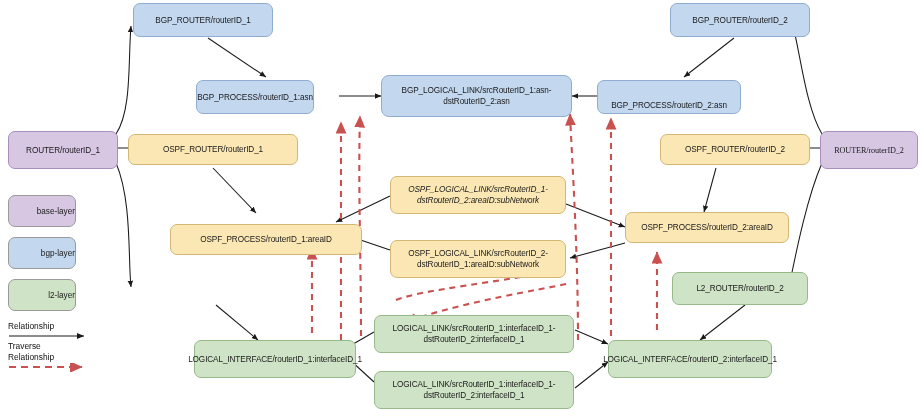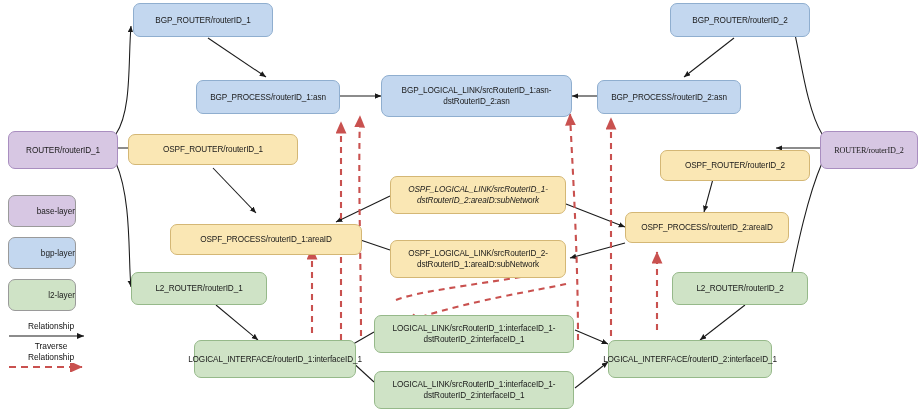--- a/index.html
+++ b/index.html
@@ -45,21 +45,21 @@
   .legend-swatch {
     width: 68px; height: 32px;
     border-radius: 7px;
     border: 1px solid #9a9a9a;
     display: flex; align-items: center; justify-content: flex-end;
     font-size: 8.2px; color: #1a1a1a;
     margin-bottom: 10px;
   }
   .legend-key { width: 86px; margin-top: 2px; }
   .legend-label {
-    font-size: 8.4px; color: #111; text-align: center;
+    font-size: 8.4px; color: #111; 
     line-height: 11px;
   }
   .legend-line-wrap { height: 9px; position: relative; }
   .legend-line-wrap svg { position: absolute; left: 0; top: 0; }
 </style>
 </head>
 <body>
 
 <div id="canvas">
 
@@ -128,67 +128,64 @@
   </svg>
 
   <div class="node bgp-layer" style="left:133px; top:3px; width:140px; height:34px;">
     <span>BGP_ROUTER/routerID_1</span>
   </div>
 
   <div class="node bgp-layer" style="left:670px; top:3px; width:140px; height:34px;">
     <span>BGP_ROUTER/routerID_2</span>
   </div>
 
-  <div class="node bgp-layer" style="left:196px; top:80px; width:144px; height:34px;">
+  <div class="node bgp-layer" style="left:196px; top:80px; width:118px; height:34px;">
     <span>BGP_PROCESS/routerID_1:asn</span>
   </div>
 
-  <div class="node bgp-layer" style="left:597px; top:80px; width:144px; height:34px;">
+  <div class="node bgp-layer" style="left:597px; top:80px; width:144px; height:34px;align-items:flex-end;">
     <span>BGP_PROCESS/routerID_2:asn</span>
   </div>
 
   <div class="node bgp-layer" style="left:381px; top:75px; width:191px; height:42px;border-radius:8px;">
     <span>BGP_LOGICAL_LINK/srcRouterID_1:asn-dstRouterID_2:asn</span>
   </div>
 
   <div class="node base-layer" style="left:8px; top:131px; width:110px; height:38px;">
     <span>ROUTER/routerID_1</span>
   </div>
 
   <div class="node base-layer" style="left:820px; top:131px; width:98px; height:38px;font-family:Liberation Serif, serif;">
     <span>ROUTER/routerID_2</span>
   </div>
 
   <div class="node ospf-layer" style="left:128px; top:134px; width:170px; height:31px;">
     <span>OSPF_ROUTER/routerID_1</span>
   </div>
 
-  <div class="node ospf-layer" style="left:660px; top:150px; width:150px; height:31px;">
+  <div class="node ospf-layer" style="left:660px; top:134px; width:150px; height:31px;">
     <span>OSPF_ROUTER/routerID_2</span>
   </div>
 
   <div class="node ospf-layer" style="left:170px; top:224px; width:192px; height:31px;justify-content:center;">
     <span>OSPF_PROCESS/routerID_1:areaID</span>
   </div>
 
   <div class="node ospf-layer" style="left:625px; top:212px; width:164px; height:31px;">
     <span>OSPF_PROCESS/routerID_2:areaID</span>
   </div>
 
   <div class="node ospf-layer" style="left:390px; top:176px; width:176px; height:38px;font-style:italic;">
     <span>OSPF_LOGICAL_LINK/srcRouterID_1-dstRouterID_2:areaID:subNetwork</span>
   </div>
 
   <div class="node ospf-layer" style="left:390px; top:240px; width:176px; height:38px;">
     <span>OSPF_LOGICAL_LINK/srcRouterID_2-dstRouterID_1:areaID:subNetwork</span>
   </div>
 
-  <div class="node l2-layer" style="left:131px; top:272px; width:136px; height:33px;">
-    <span>L2_ROUTER/routerID_1</span>
-  </div>
 
   <div class="node l2-layer" style="left:672px; top:272px; width:136px; height:33px;">
     <span>L2_ROUTER/routerID_2</span>
   </div>
 
   <div class="node l2-layer" style="left:194px; top:340px; width:162px; height:38px;">
     <span>LOGICAL_INTERFACE/routerID_1:interfaceID_1</span>
   </div>
 
   <div class="node l2-layer" style="left:608px; top:340px; width:164px; height:38px;">

